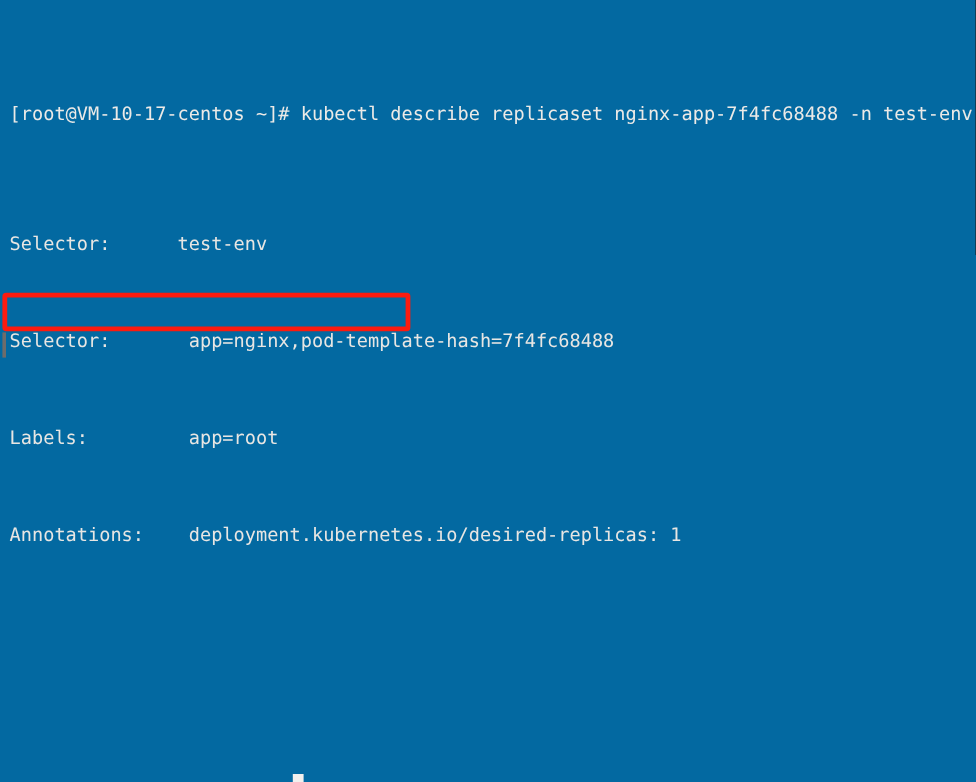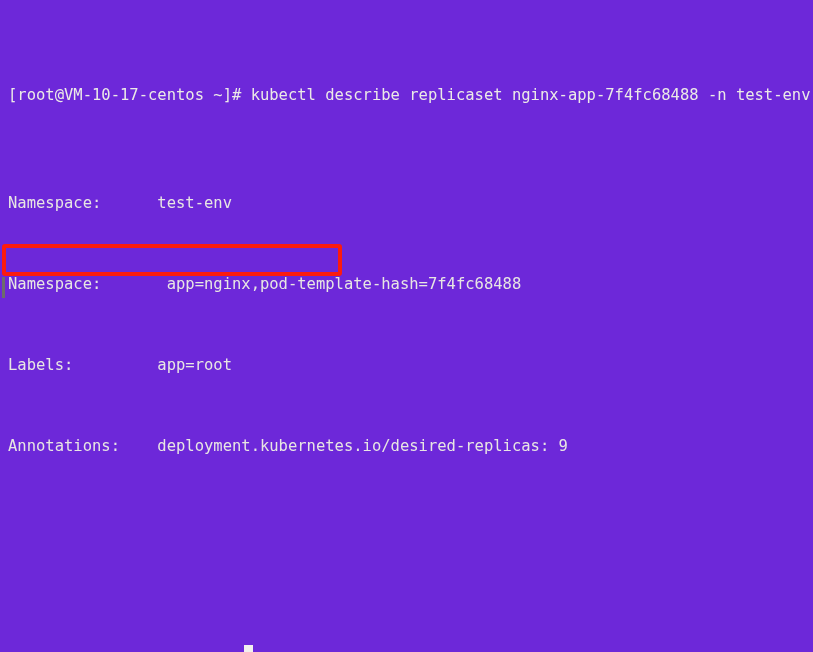--- a/index.html
+++ b/index.html
@@ -4,21 +4,21 @@
 <style>
   html, body {
     margin: 0;
     padding: 0;
     background: #1e1b1a;
   }
   #terminal {
     position: relative;
     width: 813px;
     height: 652px;
-    background: #6d28d9;
+    background: #0369a1;
     overflow: hidden;
     font-family: "DejaVu Sans Mono", "Liberation Mono", monospace;
     font-size: 15.5px;
     line-height: 27px;
     color: #e8e6e3;
     -webkit-font-smoothing: antialiased;
   }
   .term-body {
     position: absolute;
     left: 8px;
@@ -63,24 +63,24 @@
 </style>
 </head>
 <body>
 
 <div id="terminal">
 
   <div class="term-body">
 
     <div class="term-line prompt-line">[root@VM-10-17-centos ~]# kubectl describe replicaset nginx-app-7f4fc68488 -n test-env</div>
 
-    <div class="term-line">Namespace:      test-env</div>
-    <div class="term-line">Namespace:       app=nginx,pod-template-hash=7f4fc68488</div>
+    <div class="term-line">Selector:      test-env</div>
+    <div class="term-line">Selector:       app=nginx,pod-template-hash=7f4fc68488</div>
     <div class="term-line">Labels:         app=root</div>
-    <div class="term-line">Annotations:    deployment.kubernetes.io/desired-replicas: 9</div>
+    <div class="term-line">Annotations:    deployment.kubernetes.io/desired-replicas: 1</div>
     
     
     
     
     
     
     
     
     
     

